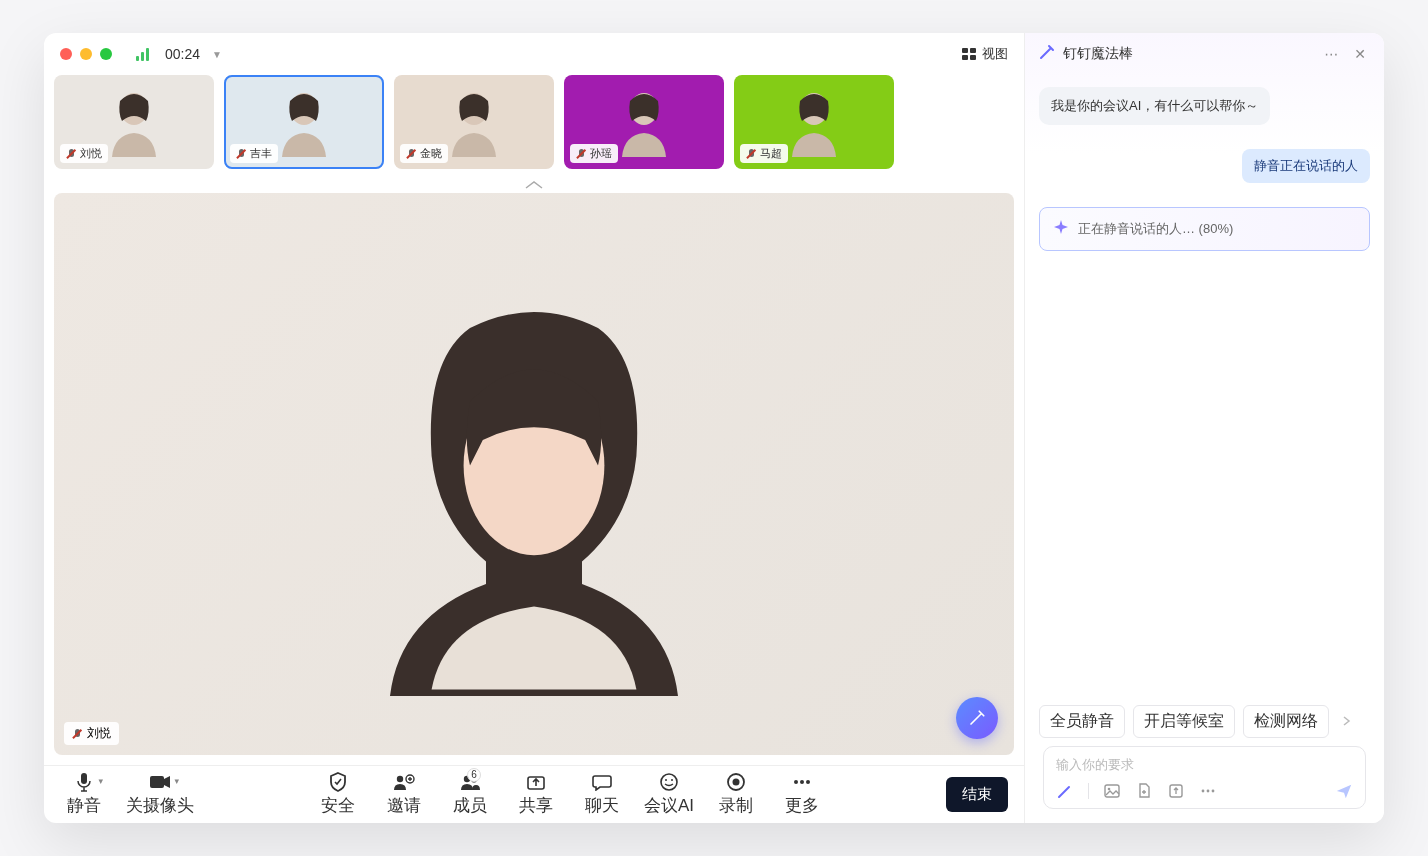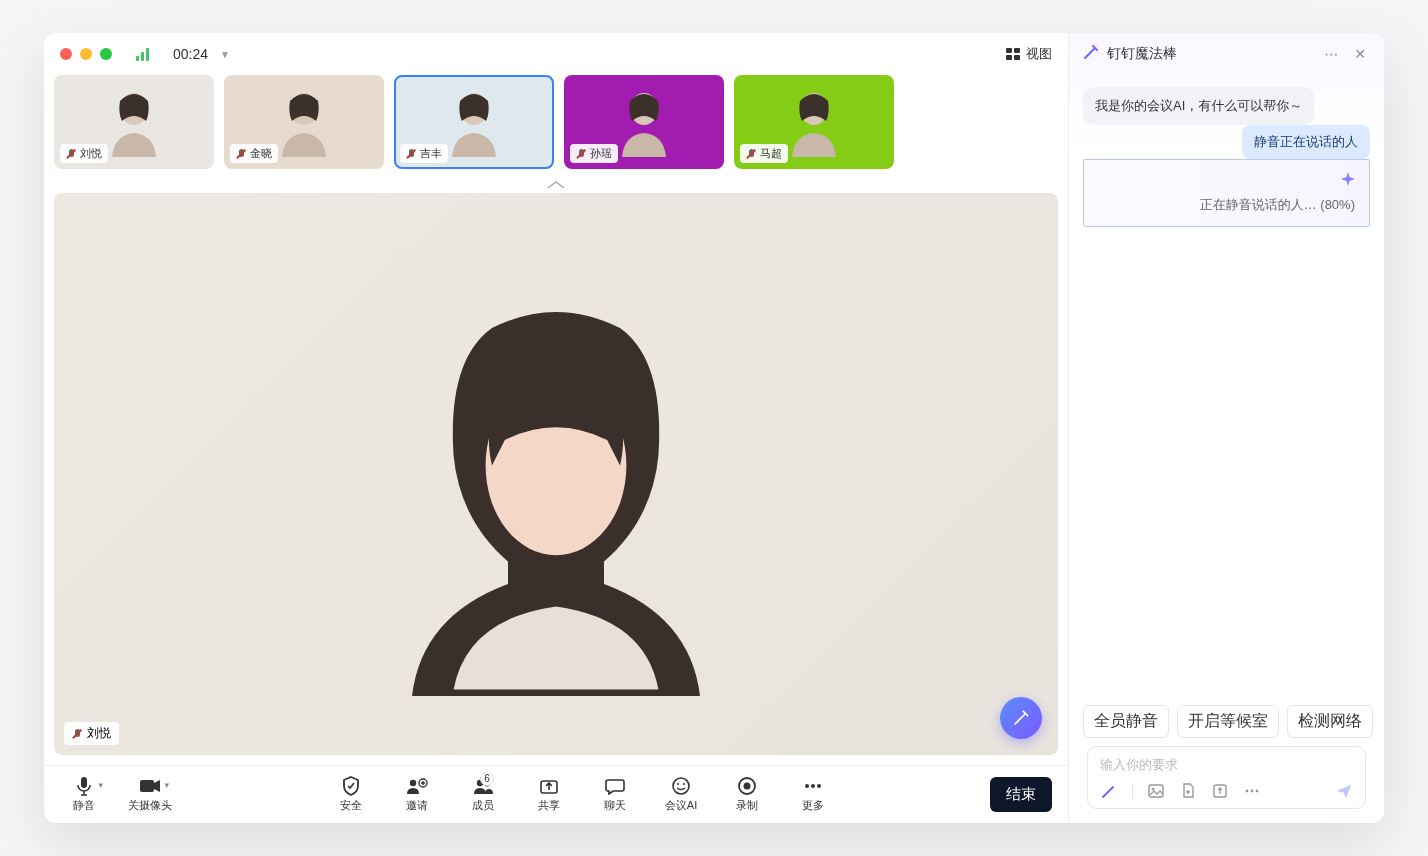--- a/index.html
+++ b/index.html
@@ -38,21 +38,21 @@
       gap: 10px;
     }
     .traffic-lights { display: flex; gap: 8px; align-items: center; margin-right: 6px;}
     .traffic-dot { width: 12px; height: 12px; border-radius: 50%; }
     .td-red { background: #ff5f57; }
     .td-yellow { background: #febc2e; }
     .td-green { background: #28c840; }
     .signal-icon { display:flex; align-items:flex-end; gap:2px; height:14px; margin-left:8px;}
     .signal-bar { width:3px; background:#41c464; border-radius:1px;}
     .sb1{height:5px;} .sb2{height:9px;} .sb3{height:13px;}
-    .timer { font-size: 14px; color: #333; font-weight: 500; margin-left:14px;}
+    .timer { font-size: 14px; color: #333; font-weight: 500; margin-left:6px;}
     .timer-caret { color:#999; font-size:10px; margin-left:2px;}
     .top-spacer { flex:1; }
     .view-btn { display:flex; align-items:center; gap:6px; font-size:13px; color:#333; cursor:pointer;}
     .view-grid-icon { display:inline-flex; flex-direction:column; gap:2px;}
     .view-grid-icon span{ display:flex; gap:2px;}
     .view-grid-icon i{width:6px;height:5px;background:#333;border-radius:1px;display:block;}
     
     .participants-strip {
       display: flex;
       gap: 10px;
@@ -131,62 +131,61 @@
       padding: 0 16px;
       gap: 4px;
     }
     .ctrl-group{ display:flex; gap:18px; }
     .ctrl-spacer{ flex:1; }
     .ctrl-btn {
       display:flex; flex-direction:column; align-items:center; justify-content:center;
       gap:2px; cursor:pointer; min-width:48px; position:relative;
     }
     .ctrl-btn .icon-wrap{ width:22px; height:20px; display:flex; align-items:center; justify-content:center; position:relative;}
-    .ctrl-label{ font-size:11px; color:#333; white-space:nowrap;}
+    .ctrl-label{ font-size:17px; color:#333; white-space:nowrap;}
     .ctrl-caret{ position:absolute; right:-8px; top:4px; font-size:9px; color:#888;}
     .badge-count{
       position:absolute; top:-4px; right:0px;
       background:#fff; border:1px solid #ddd; border-radius:8px;
       font-size:10px; min-width:14px; height:14px; line-height:12px; text-align:center;
       color:#333; padding:0 3px;
     }
     .end-btn{
       background:#0f172a; color:#fff; border:none;
       border-radius:6px; padding:8px 16px; font-size:15px;
       cursor:pointer; font-weight:500;
     }
     
     .ai-sidebar {
-      width: 316px;
+      width: 360px;
       border-left: 1px solid #eee;
       display:flex; flex-direction:column;
       background: linear-gradient(180deg, #faf7ff 0%, #ffffff 120px);
     }
     .sb-header{
       height:42px; display:flex; align-items:center; padding:0 14px; gap:8px;
     }
     .sb-title{ font-size:14px; color:#333; flex:1;}
     .sb-header .icon-btn{ color:#888; font-size:14px; cursor:pointer; padding:4px;}
     .chat-area{
-      flex:1; overflow:auto; padding:12px 14px; display:flex; flex-direction:column; gap:0;
+      flex:1; overflow:auto; padding:12px 14px; display:flex; flex-direction:column; gap:24px;
     }
     .msg-ai{
       background:#f1f3f7; color:#333; border-radius:10px;
       padding:10px 12px; font-size:13px; align-self:flex-start; max-width:88%;
     }
     .msg-user{
       background:#dceafe; color:#1a3a7a; border-radius:8px;
       padding:8px 12px; font-size:13px; align-self:flex-end; max-width:88%;
     }
     .progress-card{
-      border:1.5px solid #b8c6ff; border-radius:2px;
+      border:1.5px solid #b8c6ff; border-radius:8px;
       padding:12px 14px; font-size:13px; color:#666;
-      display:flex; align-items:flex-end; gap:10px;
+      display:flex; align-items:flex-start; gap:10px;
       background: linear-gradient(90deg, #fbfbff, #f7f4ff);
-      flex-direction: column;
     }
     .sparkle{width:14px;height:14px;display:inline-block;}
     .quick-chips{
       display:flex; gap:8px; padding:8px 14px; align-items:center;
     }
     .chip{
       border:1px solid #e6e6ea; border-radius:6px; padding:5px 10px;
       font-size:16px; color:#333; background:#fff; cursor:pointer; white-space:nowrap;
     }
     .chips-more{ color:#bbb; font-size:14px; padding:0 4px; cursor:pointer;}
@@ -249,44 +248,44 @@
               <ellipse cx="30" cy="22" rx="14" ry="16" fill="#d9c7b8"></ellipse>
               <path d="M8 70 Q10 48 30 46 Q50 48 52 70 Z" fill="#c9b8a8"></path>
               <path d="M16 14 Q30 0 44 14 Q46 26 42 34 Q30 24 18 34 Q14 26 16 14 Z" fill="#3b302a"></path>
             </svg>
     </div>
     <div class="name-badge">
       <span class="mic-muted-icon"></span>
       <span>刘悦</span>
     </div>
         </div>
+        <div class="participant-tile active" style="background: rgb(223, 232, 238);">
+    <div class="avatar-placeholder">
+      <svg viewBox="0 0 60 70" width="60" height="70">
+              <ellipse cx="30" cy="22" rx="14" ry="16" fill="#d9c7b8"></ellipse>
+              <path d="M8 70 Q10 48 30 46 Q50 48 52 70 Z" fill="#c9b8a8"></path>
+              <path d="M16 14 Q30 0 44 14 Q46 26 42 34 Q30 24 18 34 Q14 26 16 14 Z" fill="#3b302a"></path>
+            </svg>
+    </div>
+    <div class="name-badge">
+      <span class="mic-muted-icon"></span>
+      <span>吉丰</span>
+    </div>
+        </div>
         <div class="participant-tile" style="background: rgb(231, 219, 207);">
     <div class="avatar-placeholder">
       <svg viewBox="0 0 60 70" width="60" height="70">
               <ellipse cx="30" cy="22" rx="14" ry="16" fill="#d9c7b8"></ellipse>
               <path d="M8 70 Q10 48 30 46 Q50 48 52 70 Z" fill="#c9b8a8"></path>
               <path d="M16 14 Q30 0 44 14 Q46 26 42 34 Q30 24 18 34 Q14 26 16 14 Z" fill="#3b302a"></path>
             </svg>
     </div>
     <div class="name-badge">
       <span class="mic-muted-icon"></span>
       <span>金晓</span>
-    </div>
-        </div>
-        <div class="participant-tile active" style="background: rgb(223, 232, 238);">
-    <div class="avatar-placeholder">
-      <svg viewBox="0 0 60 70" width="60" height="70">
-              <ellipse cx="30" cy="22" rx="14" ry="16" fill="#d9c7b8"></ellipse>
-              <path d="M8 70 Q10 48 30 46 Q50 48 52 70 Z" fill="#c9b8a8"></path>
-              <path d="M16 14 Q30 0 44 14 Q46 26 42 34 Q30 24 18 34 Q14 26 16 14 Z" fill="#3b302a"></path>
-            </svg>
-    </div>
-    <div class="name-badge">
-      <span class="mic-muted-icon"></span>
-      <span>吉丰</span>
     </div>
         </div>
         <div class="participant-tile" style="background: #a21caf;">
     <div class="avatar-placeholder">
       <svg viewBox="0 0 60 70" width="60" height="70">
               <ellipse cx="30" cy="22" rx="14" ry="16" fill="#d9c7b8"></ellipse>
               <path d="M8 70 Q10 48 30 46 Q50 48 52 70 Z" fill="#c9b8a8"></path>
               <path d="M16 14 Q30 0 44 14 Q46 26 42 34 Q30 24 18 34 Q14 26 16 14 Z" fill="#3b302a"></path>
             </svg>
     </div>

